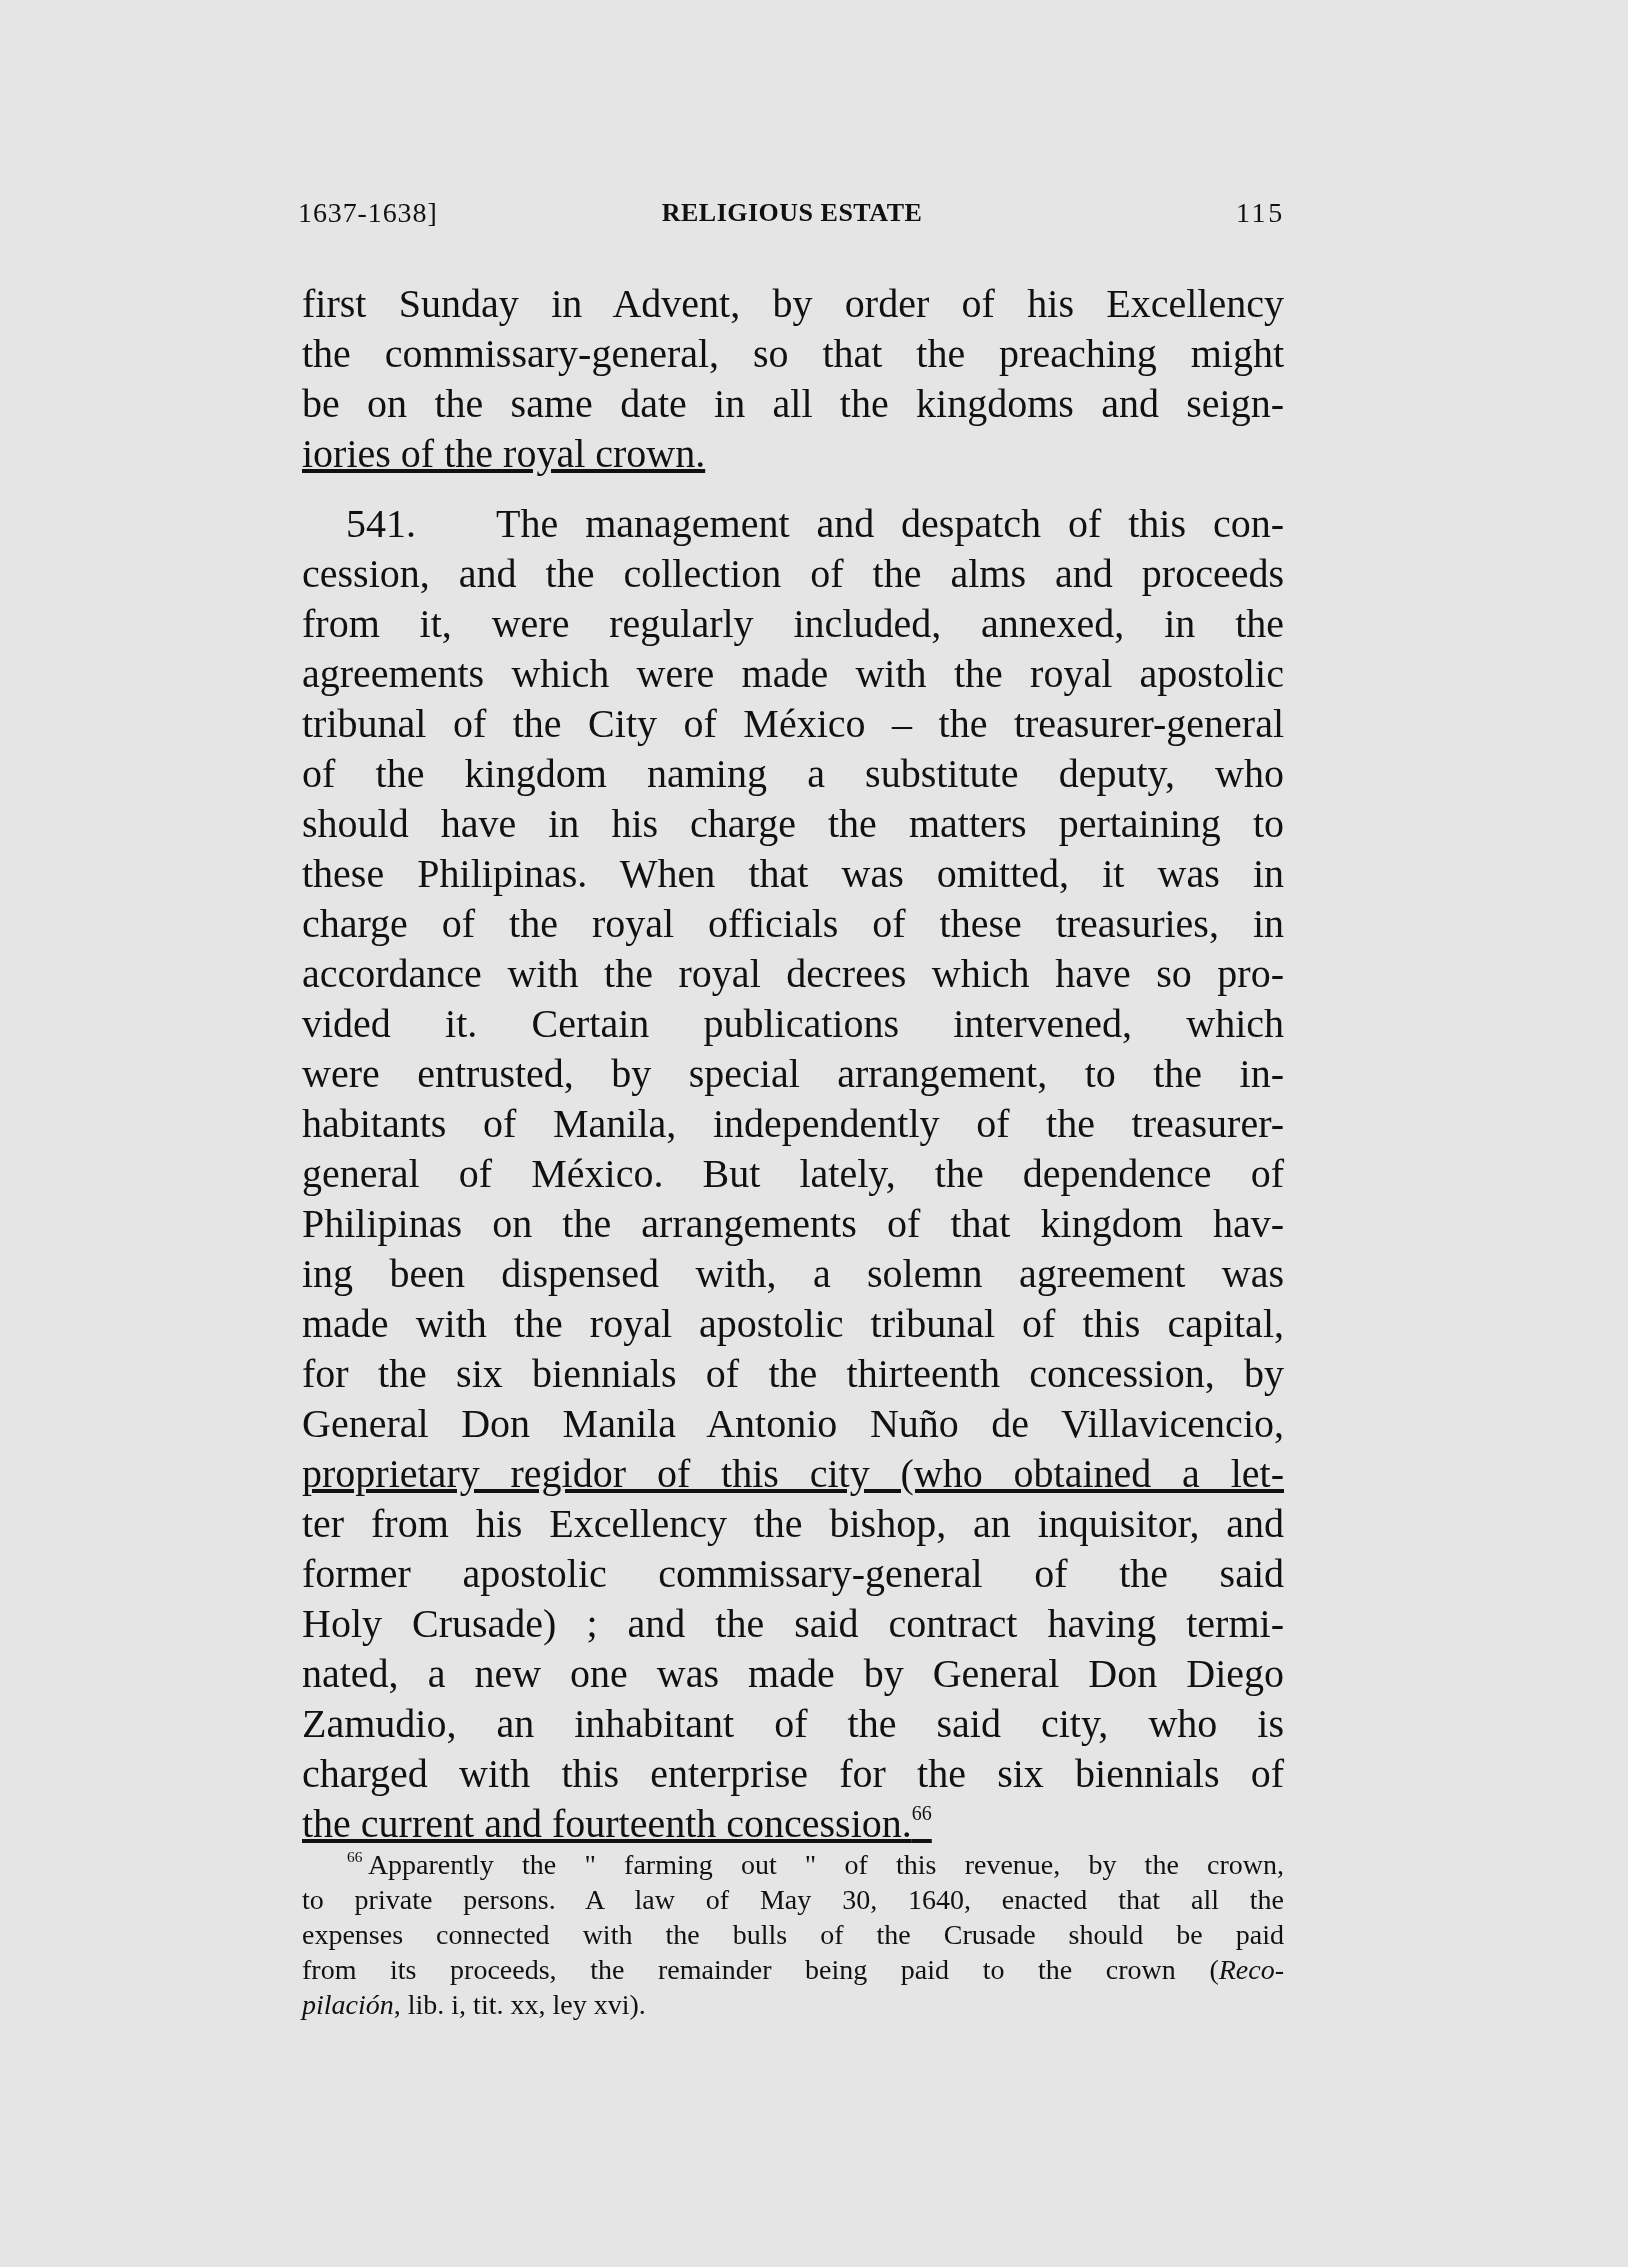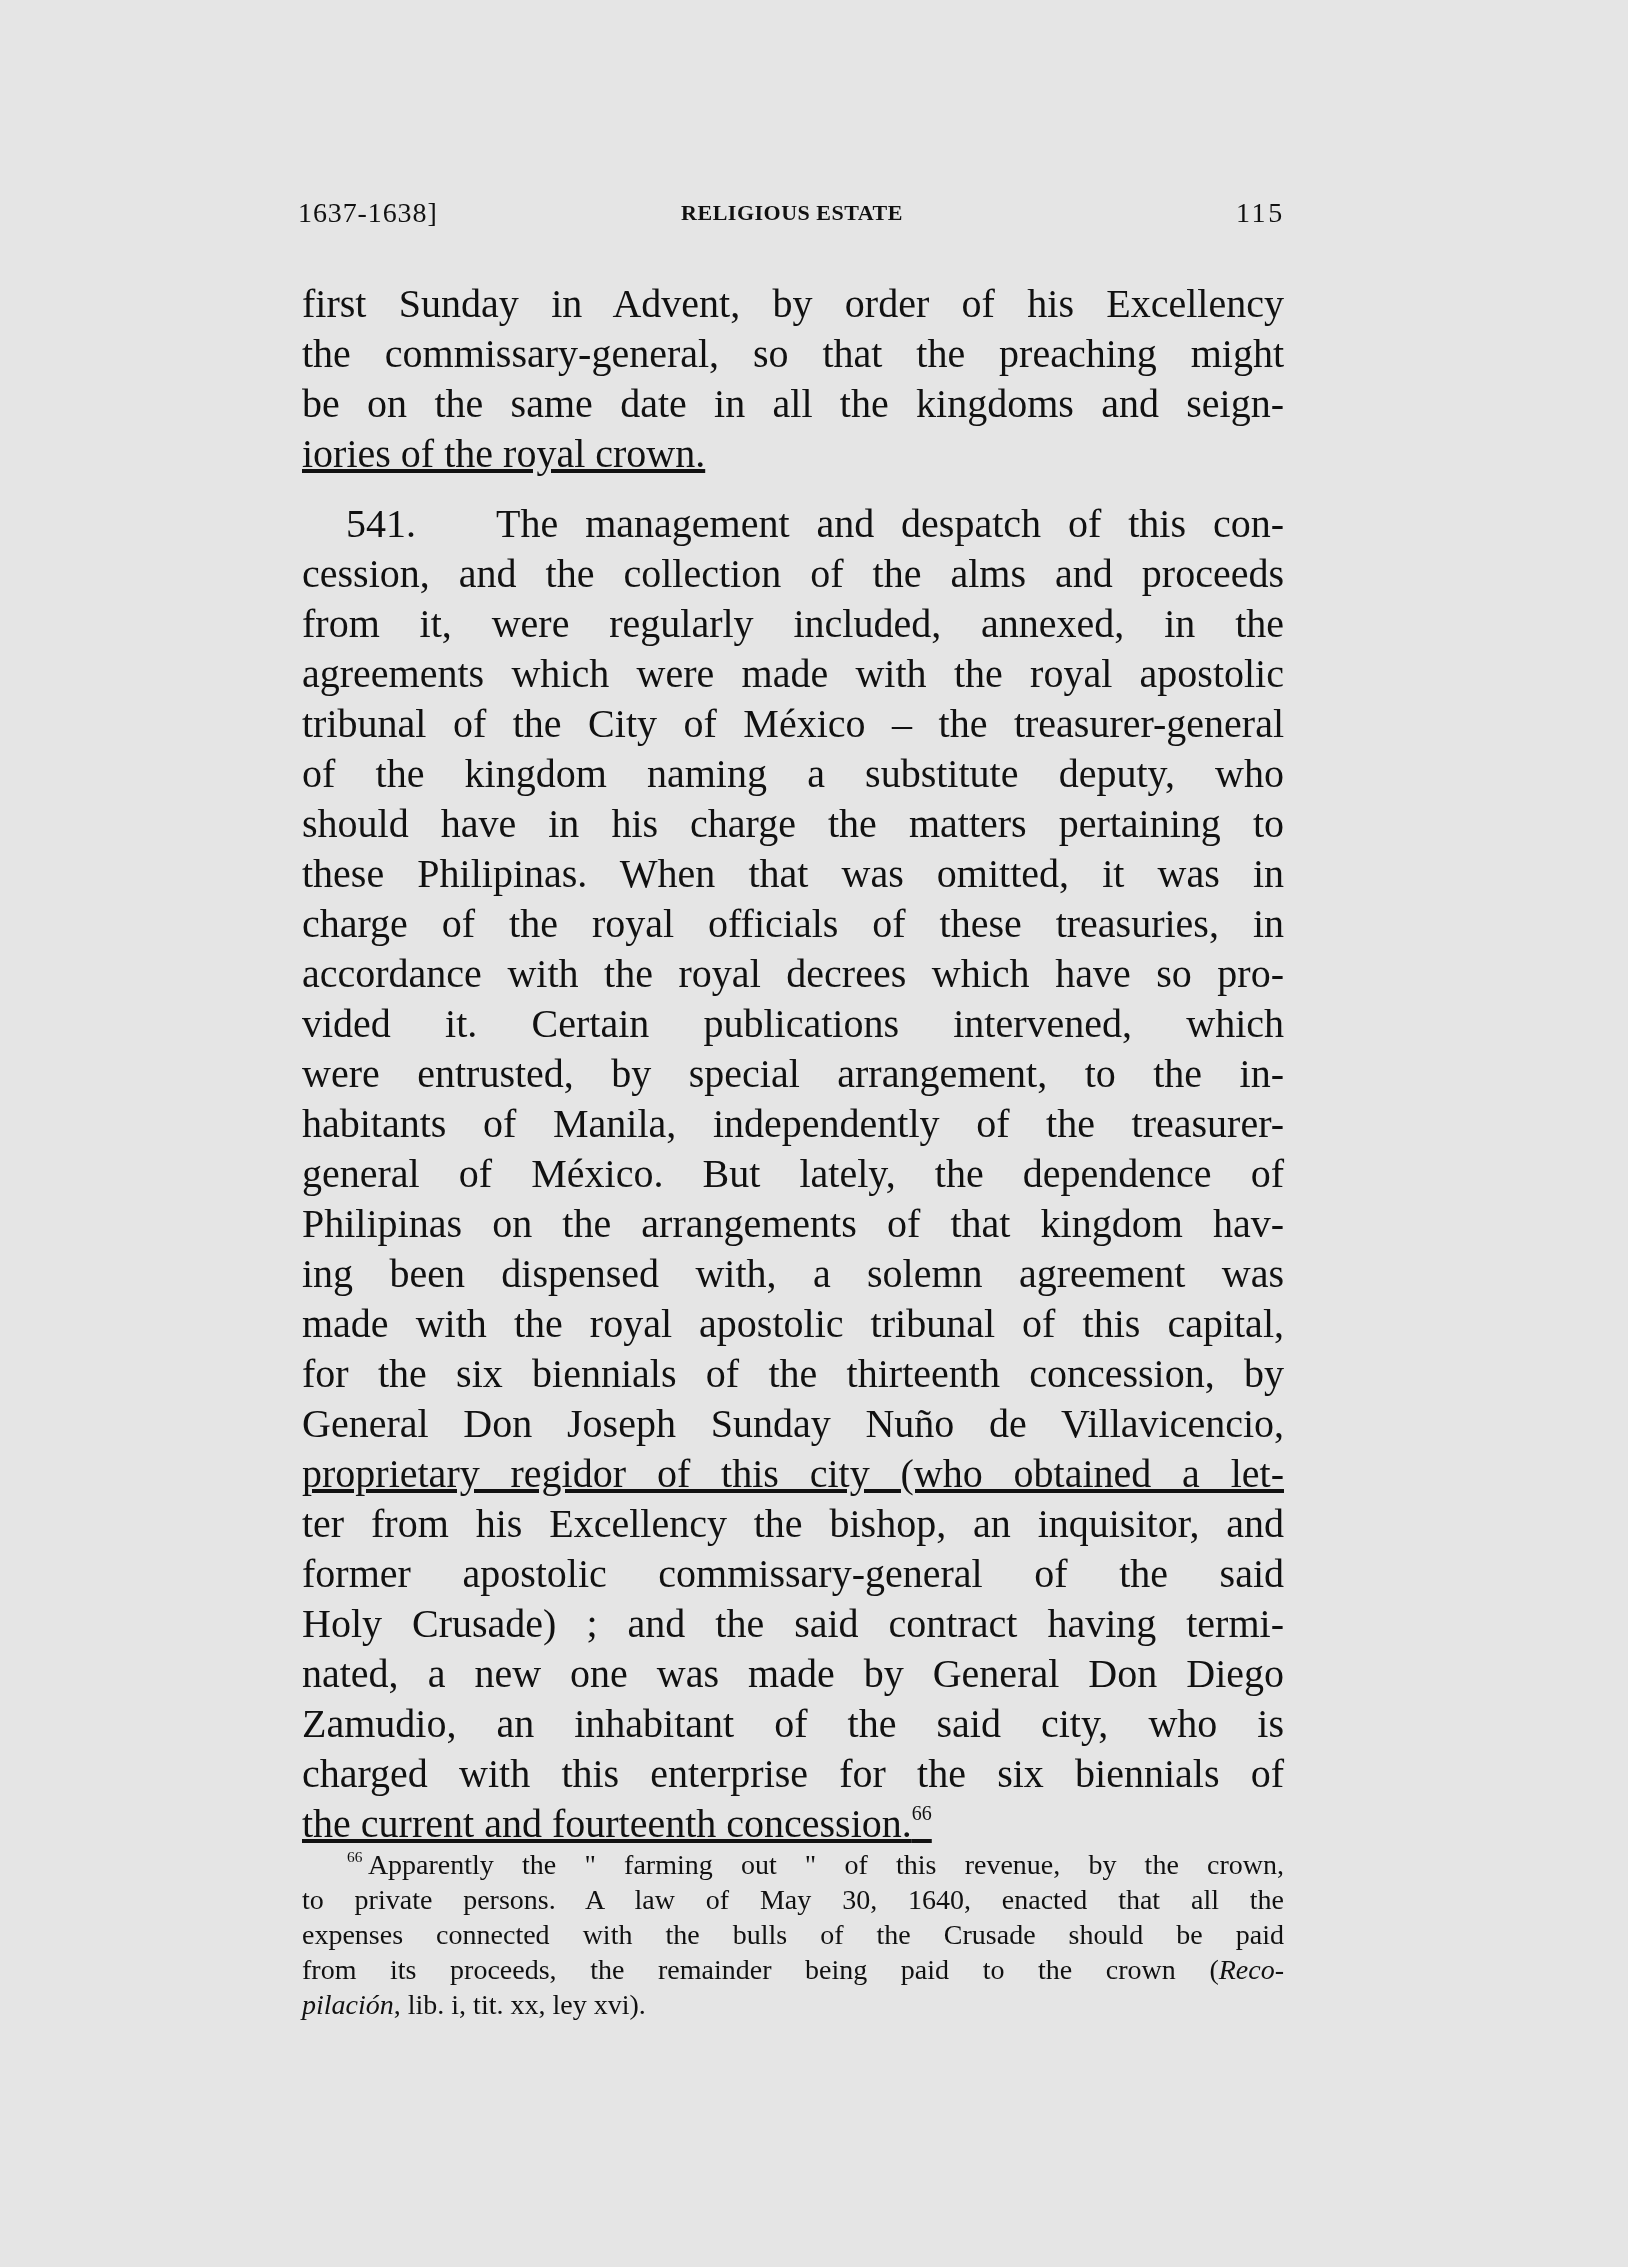--- a/index.html
+++ b/index.html
@@ -38,21 +38,21 @@
     top: 0;
     letter-spacing: 0.9px;
   }
   .running-head .rh-center {
     position: absolute;
     left: 322px;
     top: 0;
     width: 344px;
     text-align: center;
     font-weight: bold;
-    font-size: 22px;
+    font-size: 26px;
     letter-spacing: 0.5px;
   }
   .running-head .rh-right {
     position: absolute;
     right: 0;
     top: 0;
     letter-spacing: 2.7px;
   }
   .body-text {
     position: absolute;
@@ -144,21 +144,21 @@
     <span class="line" style="word-spacing: 0px;">charge of the royal officials of these treasuries, in</span>
     <span class="line" style="word-spacing: 0px;">accordance with the royal decrees which have so pro-</span>
     <span class="line" style="word-spacing: 0px;">vided it.  Certain publications intervened, which</span>
     <span class="line" style="word-spacing: 0px;">were entrusted, by special arrangement, to the in-</span>
     <span class="line" style="word-spacing: 0px;">habitants of Manila, independently of the treasurer-</span>
     <span class="line" style="word-spacing: 0px;">general of México.  But lately, the dependence of</span>
     <span class="line" style="word-spacing: 0px;">Philipinas on the arrangements of that kingdom hav-</span>
     <span class="line" style="word-spacing: 0px;">ing been dispensed with, a solemn agreement was</span>
     <span class="line" style="word-spacing: 0px;">made with the royal apostolic tribunal of this capital,</span>
     <span class="line" style="word-spacing: 0px;">for the six biennials of the thirteenth concession, by</span>
-    <span class="line" style="word-spacing: 0px;">General Don Joseph Sunday Nuño de Villavicencio,</span>
+    <span class="line" style="word-spacing: 0px;">General Don Manila Antonio Nuño de Villavicencio,</span>
     <span class="line" style="word-spacing: 0px; text-decoration: underline;">proprietary regidor of this city (who obtained a let-</span>
     <span class="line" style="word-spacing: 0px;">ter from his Excellency the bishop, an inquisitor, and</span>
     <span class="line" style="word-spacing: 0px;">former apostolic commissary-general of the said</span>
     <span class="line" style="word-spacing: 0px;">Holy Crusade) ; and the said contract having termi-</span>
     <span class="line" style="word-spacing: 0px;">nated, a new one was made by General Don Diego</span>
     <span class="line" style="word-spacing: 0px;">Zamudio, an inhabitant of the said city, who is</span>
     <span class="line" style="word-spacing: 0px;">charged with this enterprise for the six biennials of</span>
     <span class="line last"><span>the current and fourteenth concession.</span><span class="sup">66</span></span>
   </div>
 

